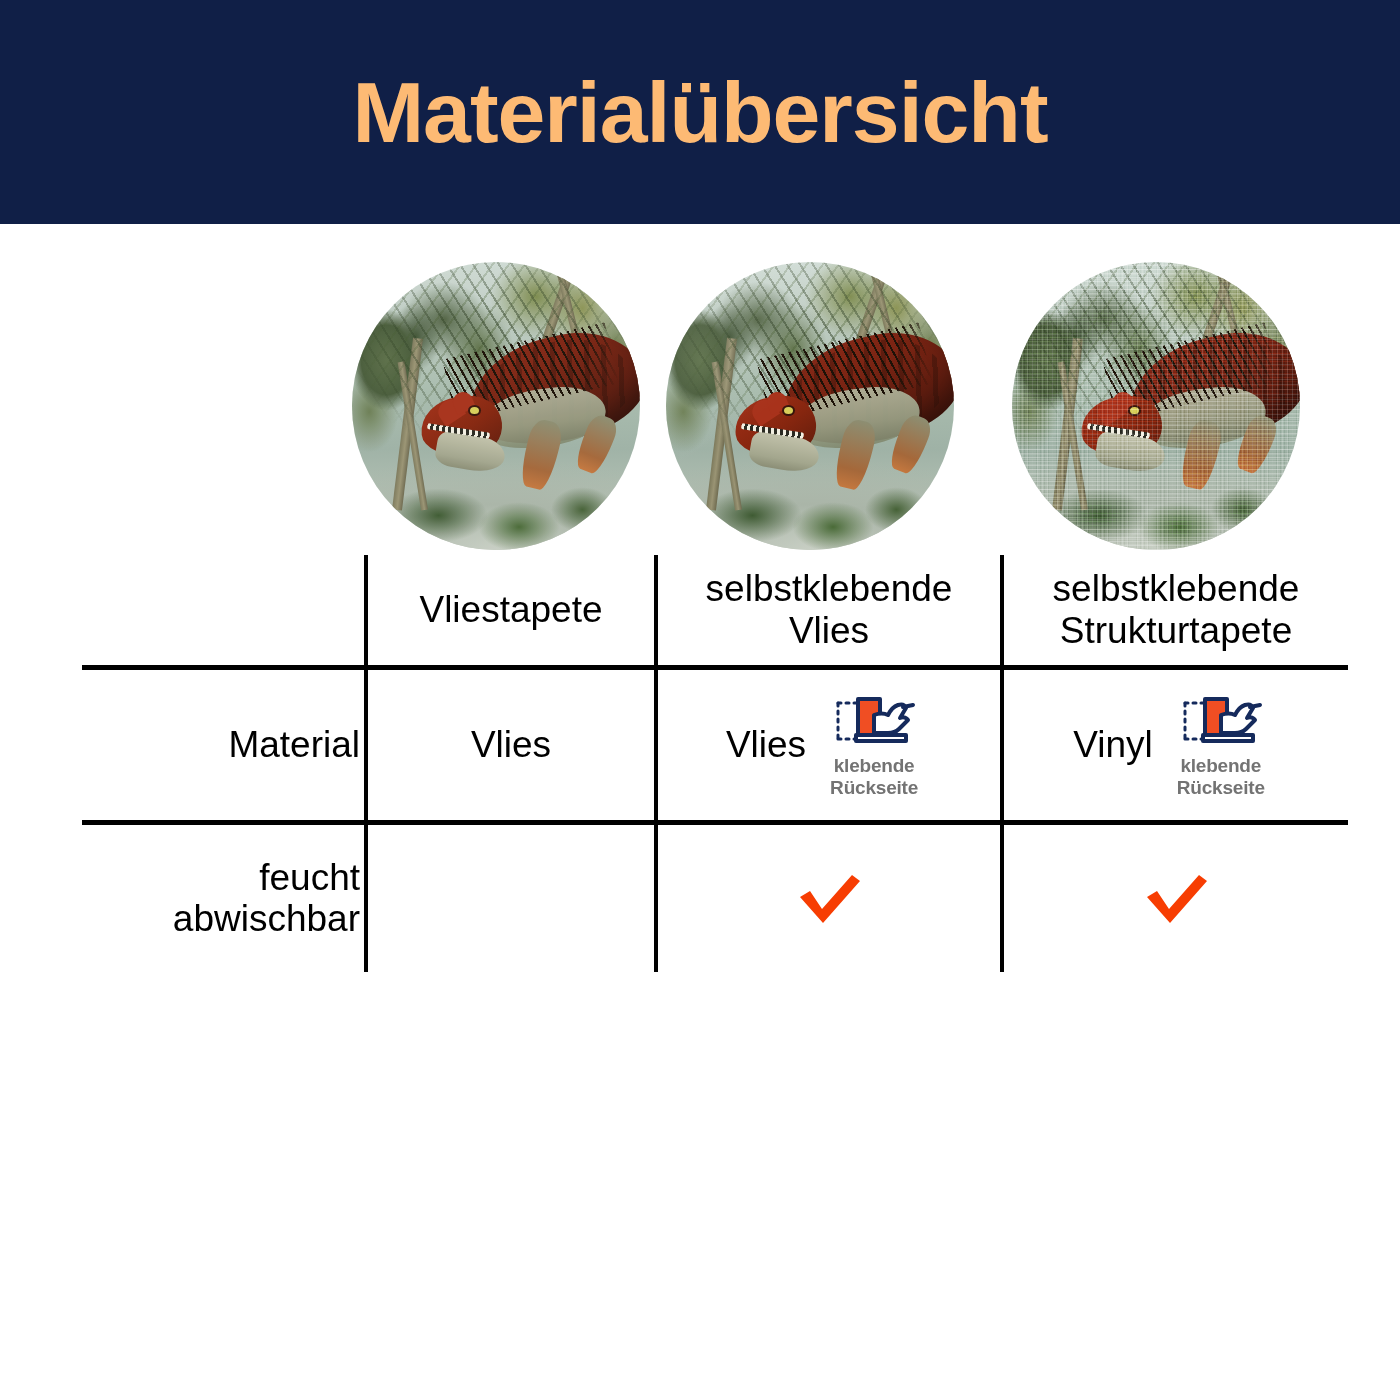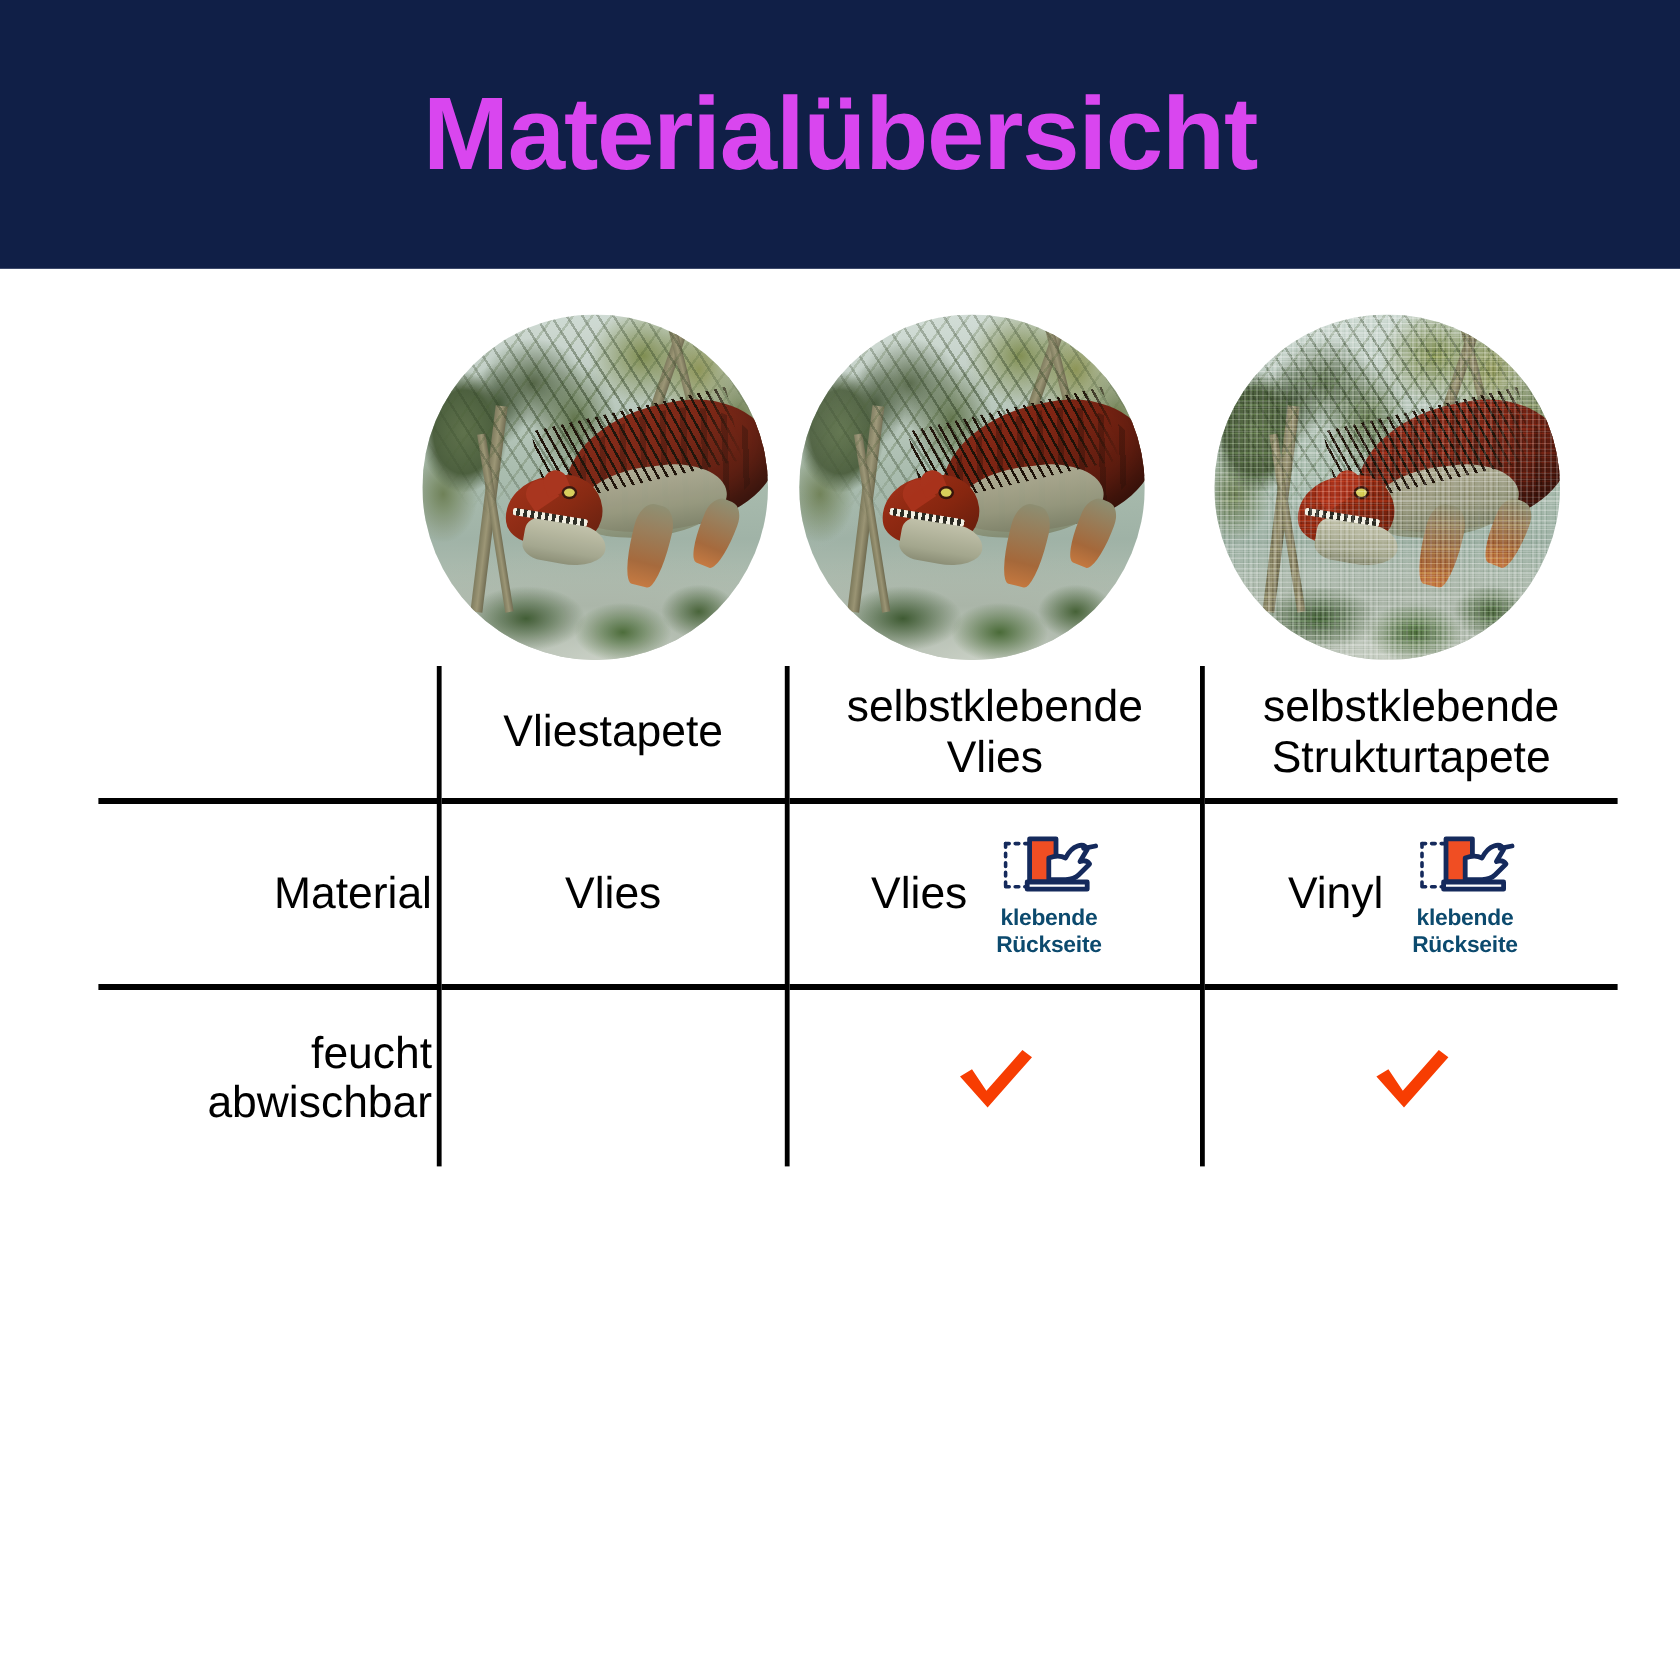--- a/index.html
+++ b/index.html
@@ -24,21 +24,21 @@
     position: absolute;
     left: 0; top: 0;
     width: 1400px;
     height: 224px;
     background: #101f47;
     display: flex;
     align-items: center;
     justify-content: center;
   }
   #page-title {
-    color: #d946ef;
+    color: #fdba74;
     font-size: 86px;
     font-weight: bold;
     letter-spacing: -1px;
     line-height: 1;
     white-space: nowrap;
     font-family: "Liberation Sans", sans-serif;
   }
 
   
   #samples-row {
@@ -290,21 +290,21 @@
   .sticky-badge {
     display: inline-flex;
     flex-direction: column;
     align-items: center;
     justify-content: center;
     width: 116px;
     flex: 0 0 auto;
   }
   .sticky-badge .badge-icon { width: 92px; height: 62px; display: block; }
   .sticky-badge .badge-text {
-    color: #0c4a6e;
+    color: #737373;
     font-weight: bold;
     font-size: 19px;
     line-height: 1.12;
     text-align: center;
     white-space: pre-line;
     margin-top: 2px;
     letter-spacing: -0.2px;
   }
 
   

